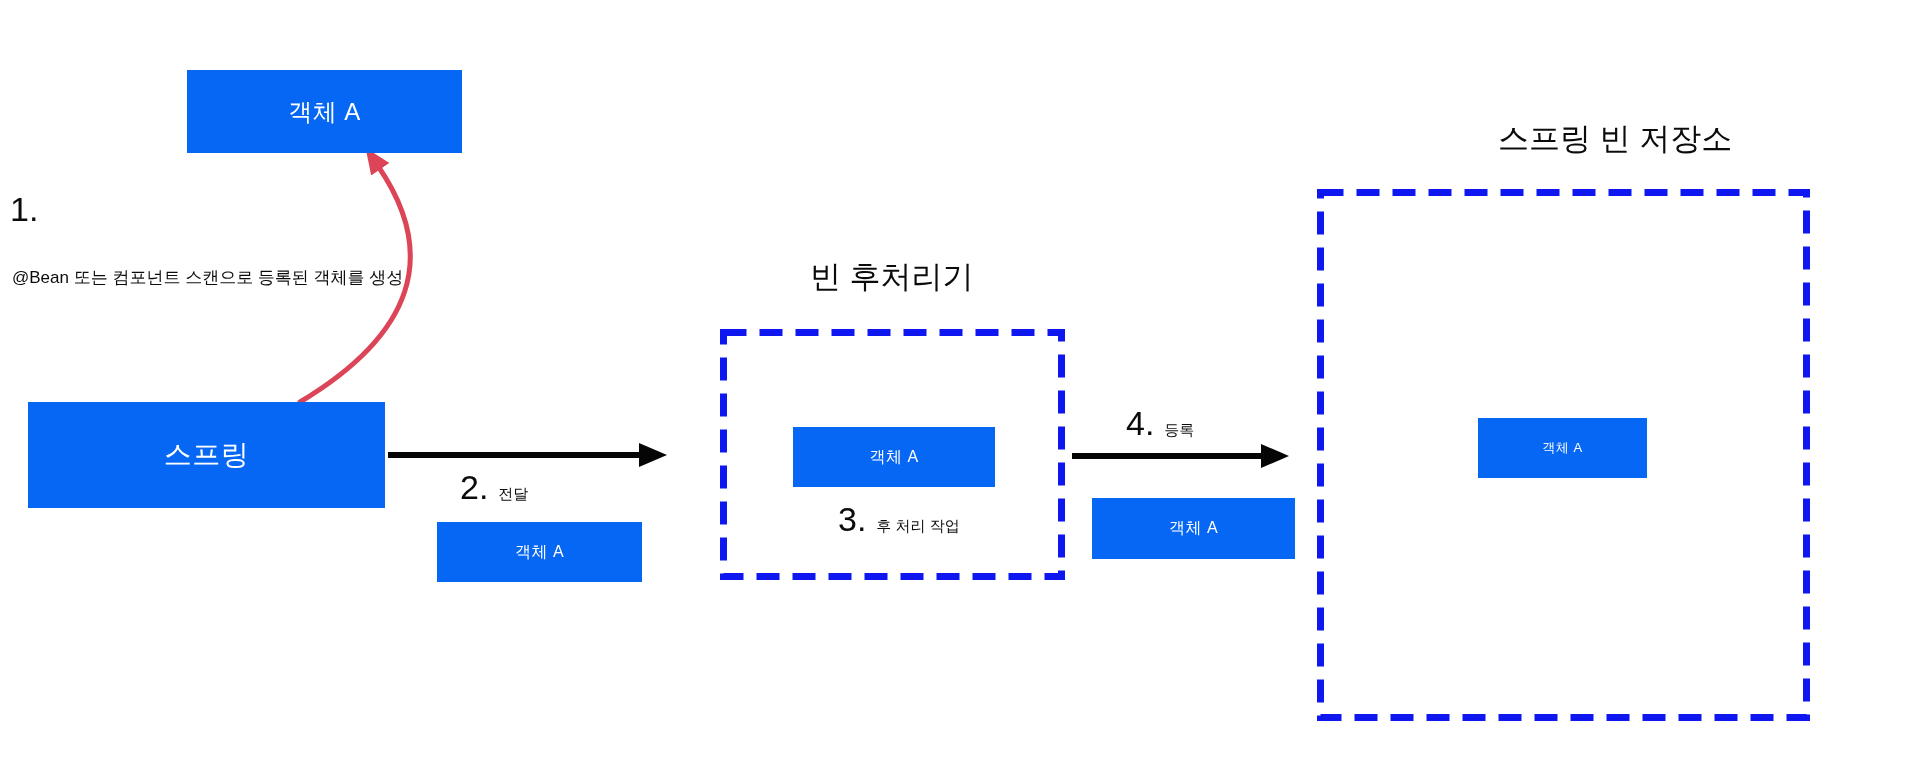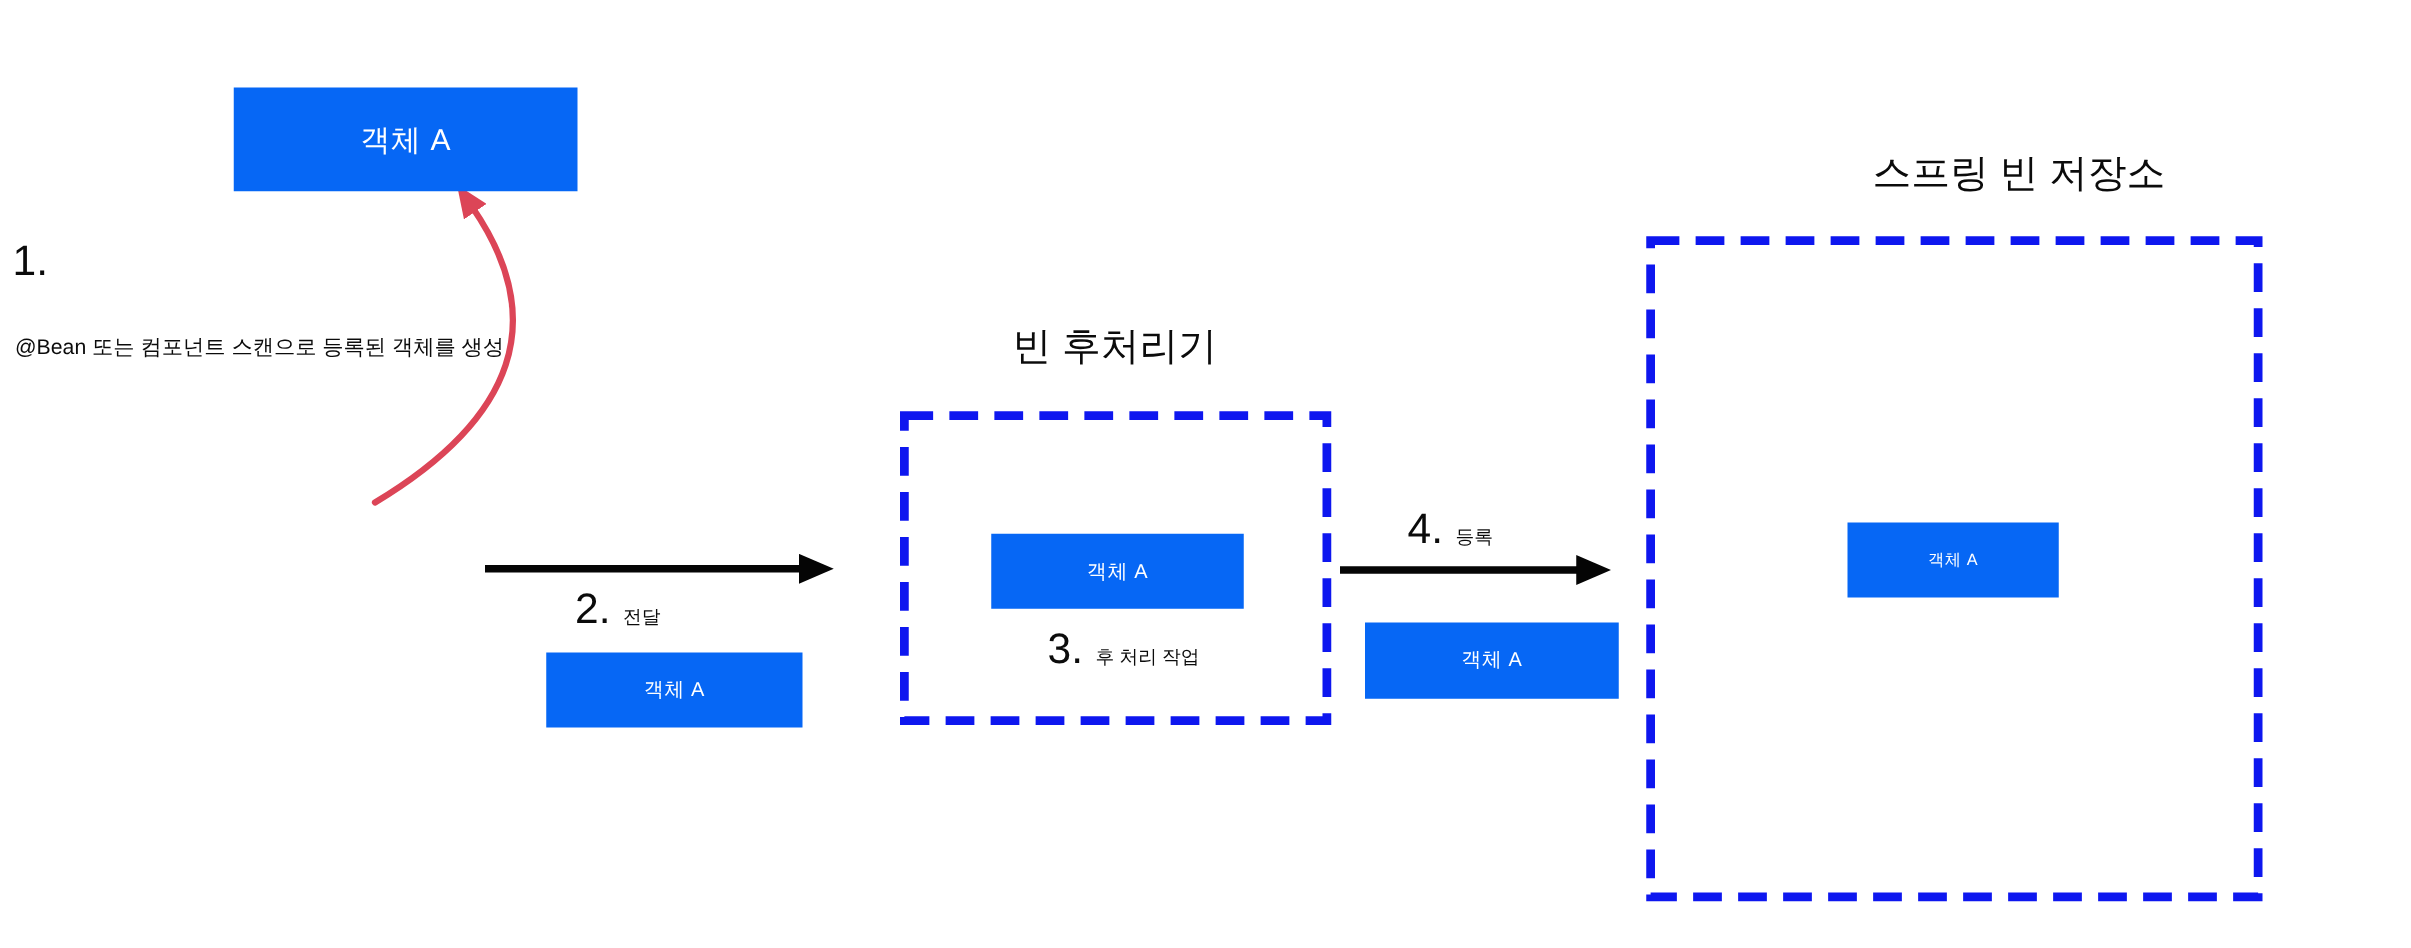--- a/index.html
+++ b/index.html
@@ -60,20 +60,23 @@
 
     <path d="M 388 455 L 642 455" fill="none" style="stroke:var(--arrow-black)" stroke-width="6" stroke-linecap="butt" marker-end="url(#head-black)"></path>
 
     <path d="M 1072 456 L 1264 456" fill="none" style="stroke:var(--arrow-black)" stroke-width="6" stroke-linecap="butt" marker-end="url(#head-black)"></path>
   </svg>
 
   <div class="bluebox box-top">
     <span>객체 A</span>
   </div>
 
+  <div class="bluebox box-spring">
+    <span>스프링</span>
+  </div>
 
   <div class="bluebox box-a1">
     <span>객체 A</span>
   </div>
 
   <div class="bluebox box-a-mid">
     <span>객체 A</span>
   </div>
 
   <div class="bluebox box-a2">

